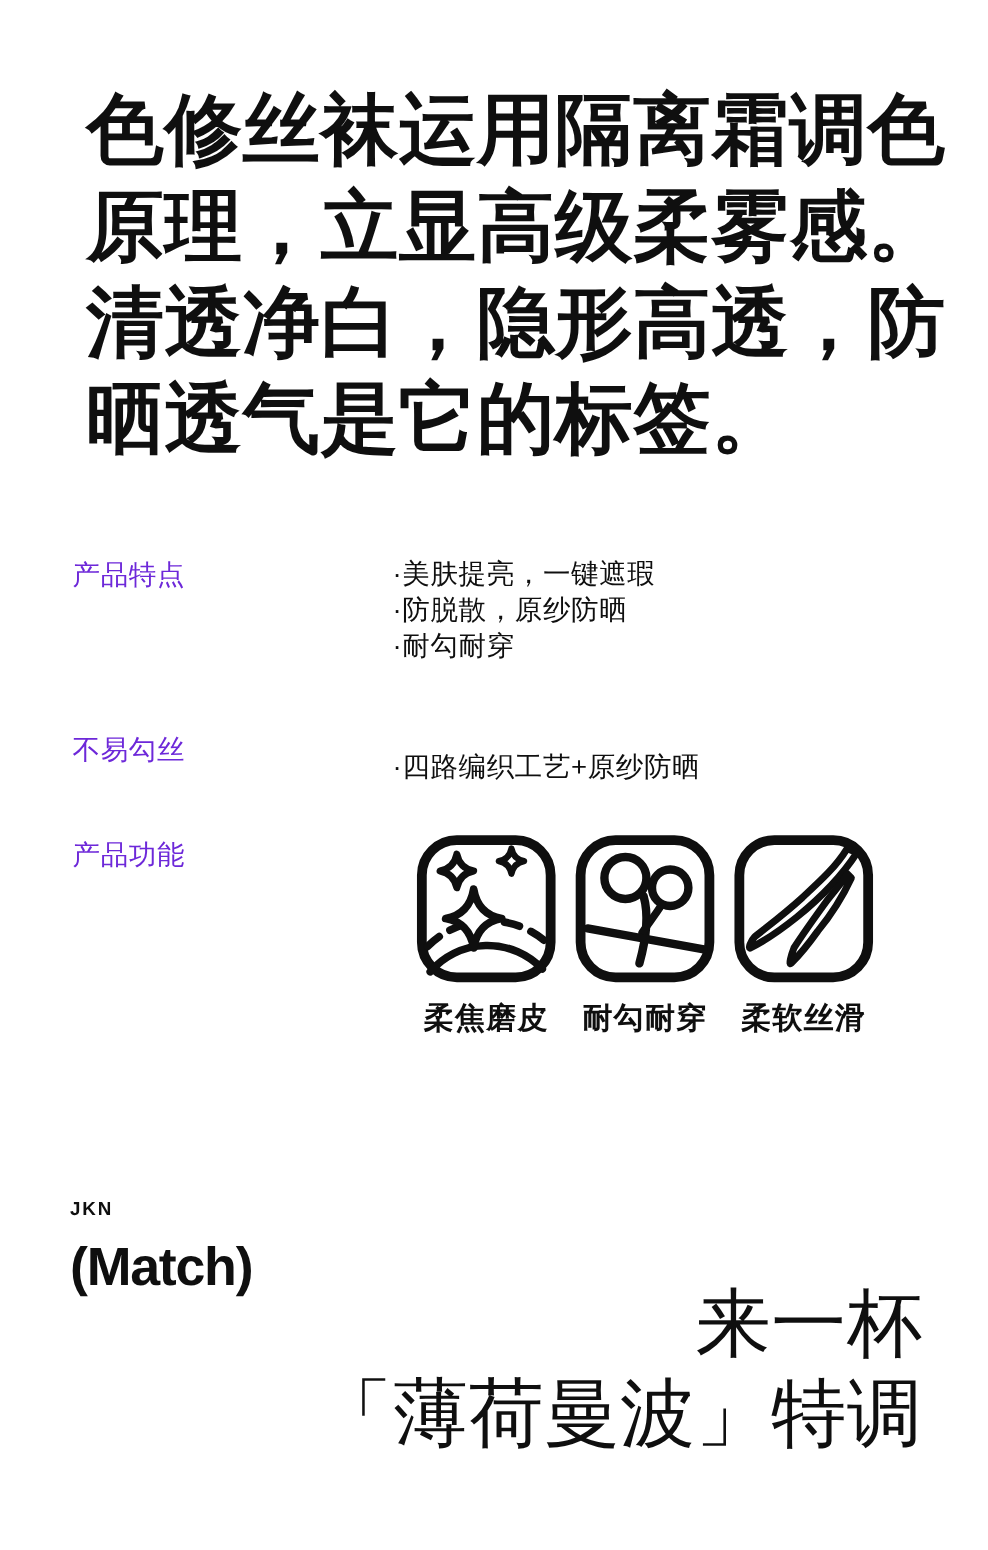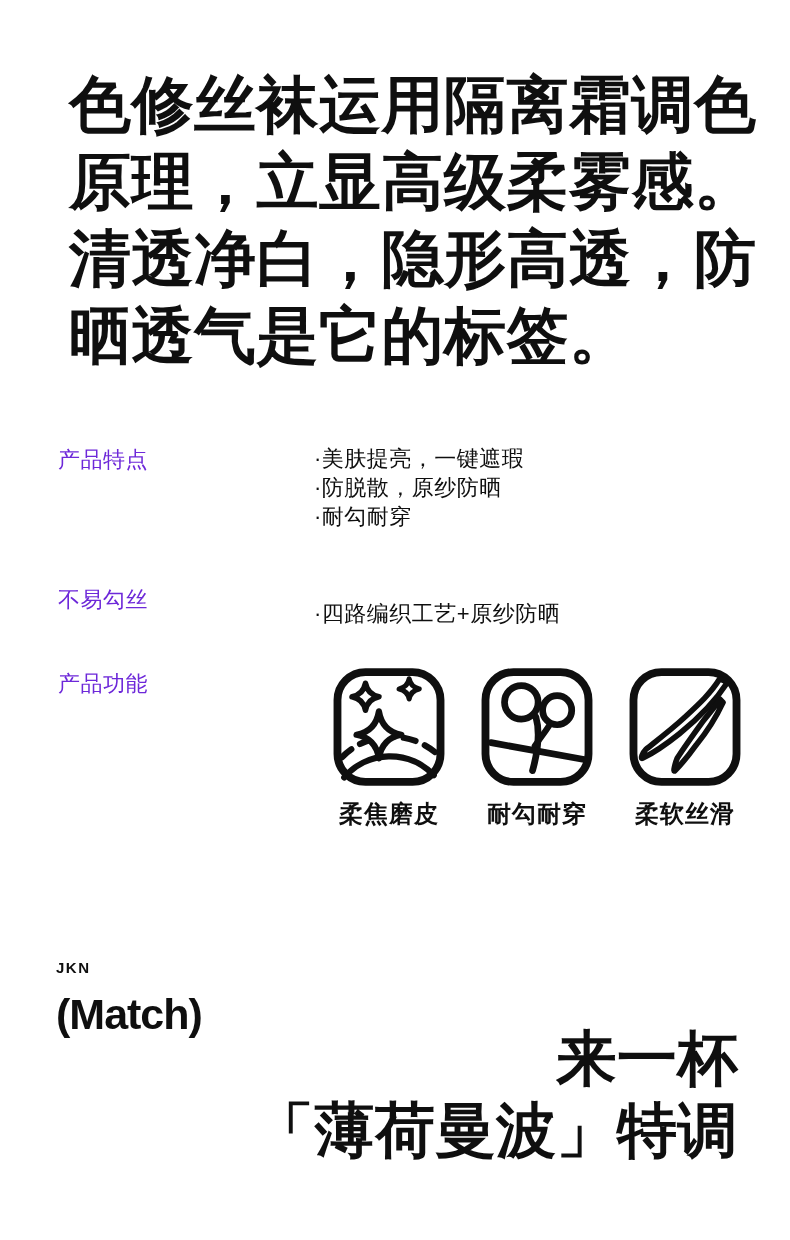--- a/index.html
+++ b/index.html
@@ -61,21 +61,21 @@
   }
   .list-features { top: 444px; }
   .list-fabric   { top: 584px; margin-top: 15px; }
 
   
   .icons-row {
     position: absolute;
     left: 333px;
     top: 666px;
     display: flex;
-    gap: 36px;
+    gap: 15px;
   }
   .icon-card {
     width: 112px;
     display: flex;
     flex-direction: column;
     align-items: center;
   }
   .icon-card svg {
     width: 112px;
     height: 122px;
@@ -109,21 +109,21 @@
     font-size: 43px;
     font-weight: 700;
     letter-spacing: -1px;
     color: #0f0f0f;
   }
   .tagline {
     position: absolute;
     right: 52px;
     top: 1023px;
     font-size: 60px;
-    font-weight: 700;
+    font-weight: 400;
     line-height: 72px;
     letter-spacing: 0.5px;
     text-align: right;
     white-space: pre-line;
     color: #0f0f0f;
   }
 </style>
 </head>
 <body>
 

